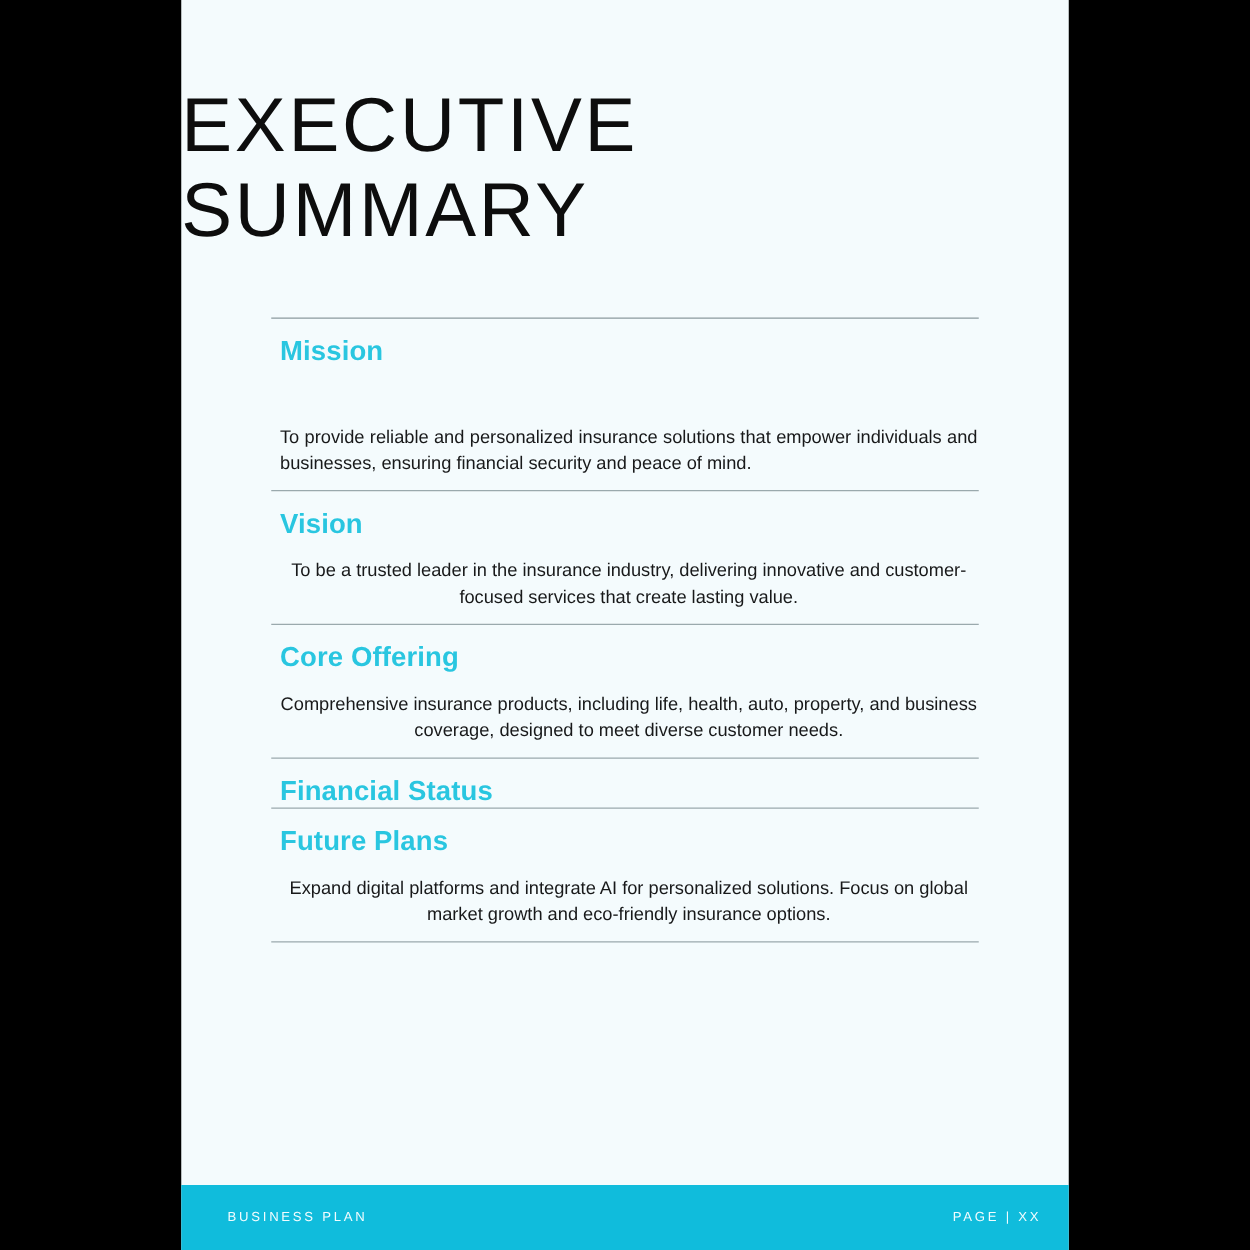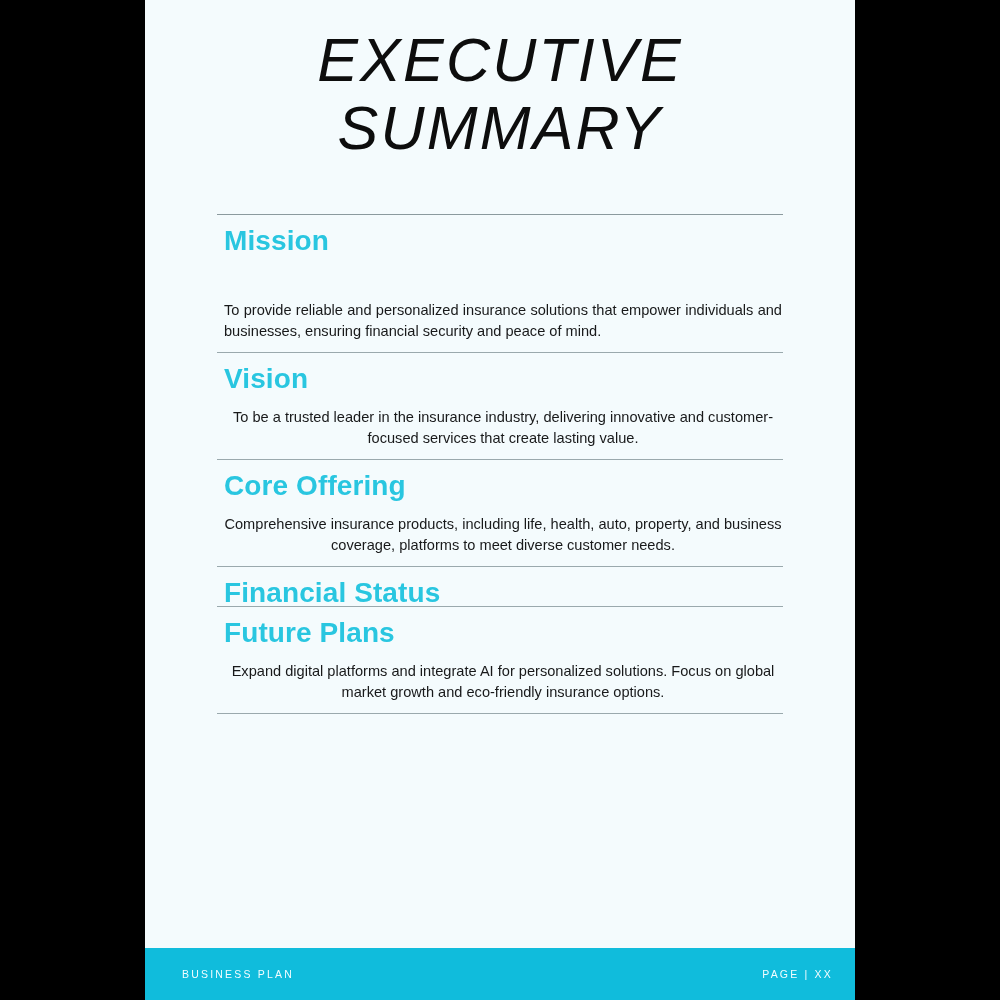--- a/index.html
+++ b/index.html
@@ -29,24 +29,23 @@
     width: 710px;
     height: 1000px;
     background: #f4fbfd;
     box-sizing: border-box;
     display: flex;
     flex-direction: column;
   }
 
   
   .title-block {
-    padding-top: 26px;
-    text-align: center;
+    padding-top: 66px;
+    text-align: left;
     flex: 0 0 auto;
-    font-style: italic;
   }
   .title-line {
     display: block;
     font-family: "Liberation Sans", sans-serif;
     font-weight: 300;
     font-size: 61px;
     line-height: 68px;
     letter-spacing: 2.2px;
     color: #0d0d0d;
     white-space: nowrap;
@@ -68,21 +67,21 @@
   .rule.thin {
     background: #9aa9ad;
   }
 
   .section {
     width: 100%;
   }
   .section-heading {
     font-family: "Liberation Sans", sans-serif;
     font-weight: 700;
-    font-size: 28px;
+    font-size: 22px;
     line-height: 26px;
     letter-spacing: 0.1px;
     color: #29c6e0;
     margin: 13px 0 0 7px;
   }
   .section-body {
     font-family: "Liberation Sans", sans-serif;
     font-weight: 400;
     font-size: 14.6px;
     line-height: 20.5px;
@@ -150,21 +149,21 @@
 
       <div class="section">
         <div class="section-heading">Vision</div>
         <div class="section-body left">To be a trusted leader in the insurance industry, delivering innovative and customer-focused services that create lasting value.</div>
       </div>
 
       <div class="rule thin"></div>
 
       <div class="section">
         <div class="section-heading">Core Offering</div>
-        <div class="section-body left">Comprehensive insurance products, including life, health, auto, property, and business coverage, platforms to meet diverse customer needs.</div>
+        <div class="section-body left">Comprehensive insurance products, including life, health, auto, property, and business coverage, designed to meet diverse customer needs.</div>
       </div>
 
       <div class="rule thin"></div>
 
       <div class="section">
         <div class="section-heading">Financial Status</div>
       </div>
 
       <div class="rule thin"></div>
 

